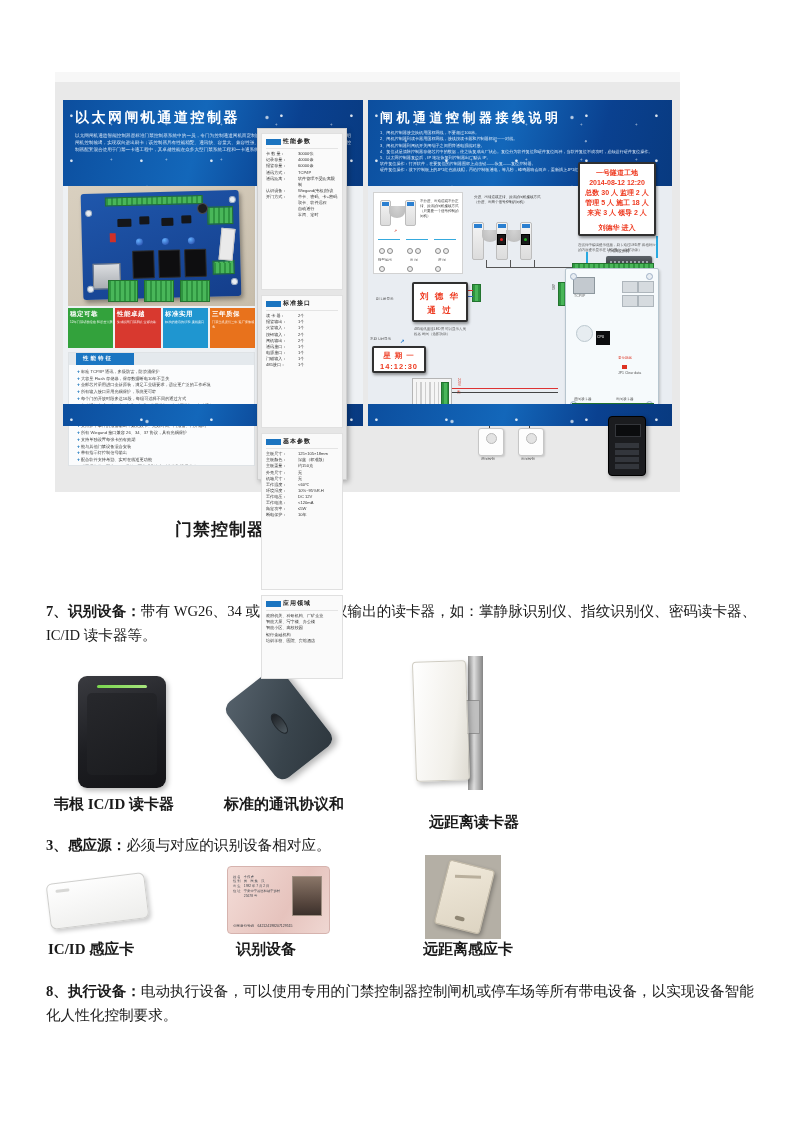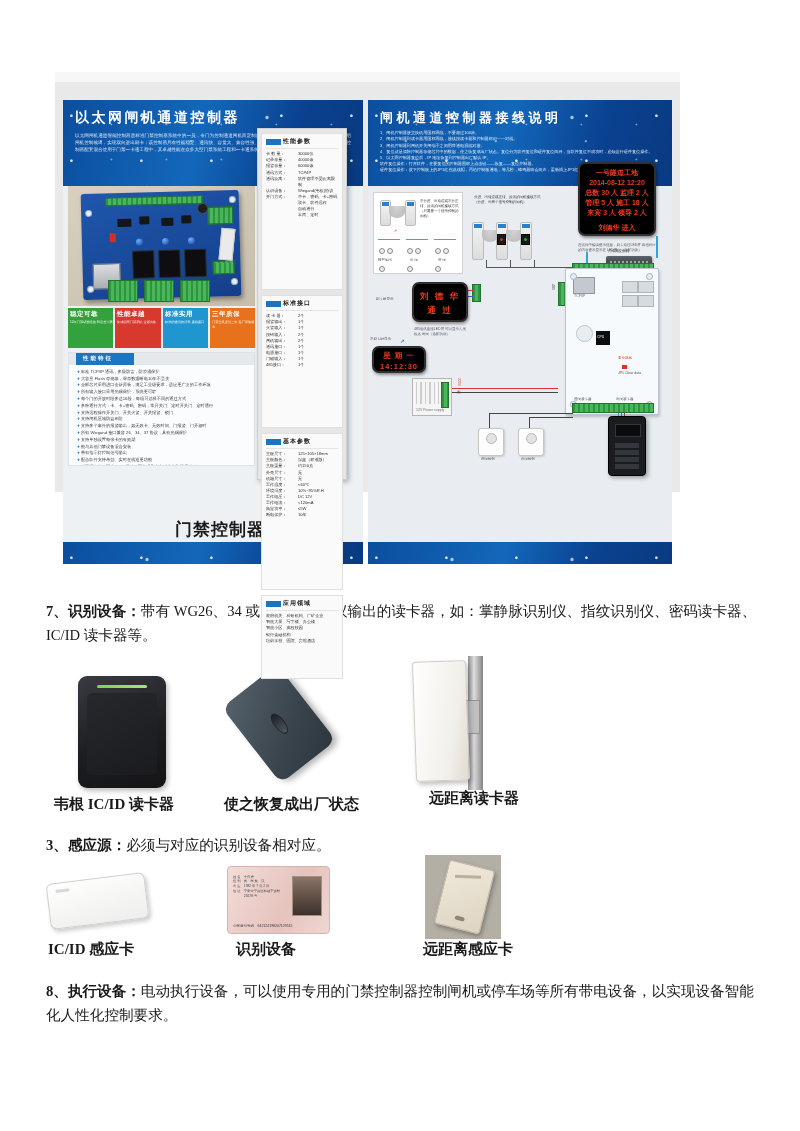--- a/index.html
+++ b/index.html
@@ -7,21 +7,21 @@
        font-family:"Liberation Serif","DejaVu Serif",serif;color:#1a1a1a;}
   .abs{position:absolute;}
   .z50{transform:scale(.5);transform-origin:0 0;width:200%;}
   .lbl{position:absolute;font-size:7px;transform:scale(.5);transform-origin:0 0;
        white-space:nowrap;color:#444;font-family:"Liberation Sans",sans-serif;}
   .lblw{white-space:normal;}
 
   
   .photo{position:absolute;left:55px;top:72px;width:625px;height:420px;
          background:linear-gradient(#f7f7f7 0 10px,#e9e9e9 10px 100%);}
-  .page{position:absolute;top:28px;height:464px;}
+  .page{position:absolute;top:28px;height:326px;}
   .page-left{left:8px;width:300px;background:#eef1f4;}
   .page-right{left:313px;width:304px;background:#e9edf2;}
   .bluebg{background-image:
       radial-gradient(circle at 12% 35%,rgba(255,255,255,.85) 0 .8px,transparent 1.8px),
       radial-gradient(circle at 42% 75%,rgba(255,255,255,.5) 0 .7px,transparent 1.5px),
       radial-gradient(circle at 70% 25%,rgba(255,255,255,.7) 0 1px,transparent 2.2px),
       radial-gradient(circle at 88% 70%,rgba(255,255,255,.45) 0 .6px,transparent 1.3px),
       linear-gradient(105deg,#0c4e9e 0%,#1367ba 45%,#0a4190 75%,#083a80 100%);
     background-size:70px 45px,90px 55px,120px 70px,55px 35px,100% 100%;}
   .page-head{position:absolute;left:0;right:0;top:0;height:86px;}
@@ -78,21 +78,21 @@
   .spec-logo{width:15px;height:6px;background:#1b74c0;display:inline-block;}
   .spec-title{font-size:6px;font-weight:bold;color:#222;letter-spacing:1px;}
   .spec-rows{margin-top:2px;color:#333;}
   .spec-rows.z50{font-size:8.2px;line-height:12.2px;}
   .spec-row{display:flex;}
   .spec-row .sl{width:64px;flex:none;}
   .spec-row .sv{flex:1;}
 
   
   .diag{position:absolute;left:0;top:86px;right:0;bottom:22px;}
-  .ledpanel{position:absolute;background:#000000;border:2px solid #303030;border-radius:7px;
+  .ledpanel{position:absolute;background:#ffffff;border:2px solid #303030;border-radius:2px;
             box-shadow:1px 2px 3px rgba(0,0,0,.4);font-family:"Liberation Sans",sans-serif;
             text-align:center;z-index:5;}
   .ledpanel div{white-space:nowrap;}
   .led-big{left:210px;top:-24px;width:78px;height:74px;font-size:7px;line-height:10px;
            font-weight:bold;padding-top:4px;box-sizing:border-box;}
   .led-big .led-line:last-child{margin-top:5px;}
   .led-pass{left:44px;top:96px;width:56px;height:40px;font-size:8.5px;line-height:14px;
             font-weight:bold;letter-spacing:2px;padding-top:5px;box-sizing:border-box;}
   .led-time{left:4px;top:160px;width:54px;height:27px;font-size:7.5px;line-height:11px;
             font-weight:bold;letter-spacing:1px;padding-top:2px;box-sizing:border-box;}
@@ -635,22 +635,22 @@
       <div class="oval"></div>
     </div>
 </div>
 <div class="ant">
   <div class="pole"></div>
   <div class="brk"></div>
   <div class="panel"></div>
 </div>
 <div class="cap-row">
   <span style="left:54px;top:795px">韦根 IC/ID 读卡器</span>
-  <span style="left:224px;top:795px">使之恢复成出厂状态</span>
-  <span style="left:429px;top:789px">远距离读卡器</span>
+  <span style="left:224px;top:795px">标准的通讯协议和</span>
+  <span style="left:429px;top:813px">远距离读卡器</span>
 </div>
 
 <div class="para" style="top:834px">
   <b>3、感应源：</b><span>必须与对应的识别设备相对应。</span>
 </div>
 
 <div class="icc">
     <div class="card"></div>
   </div>
 <div class="idc">

